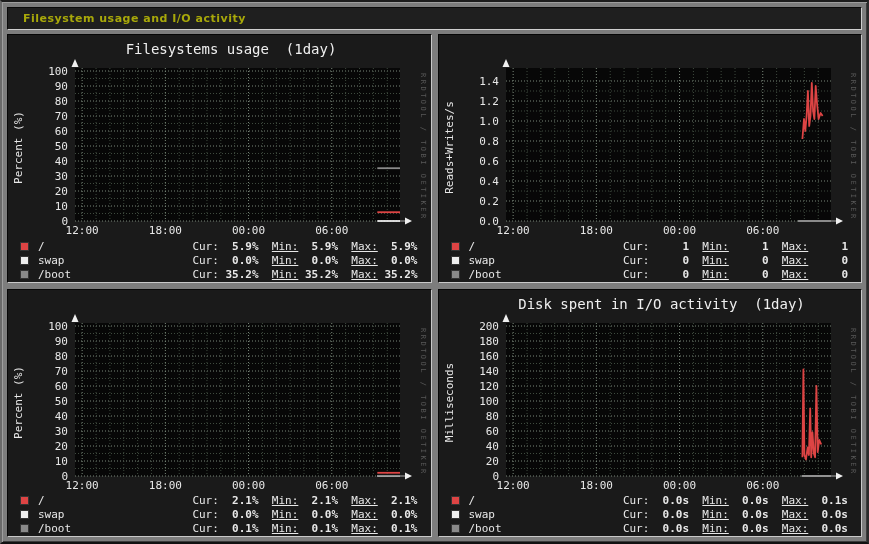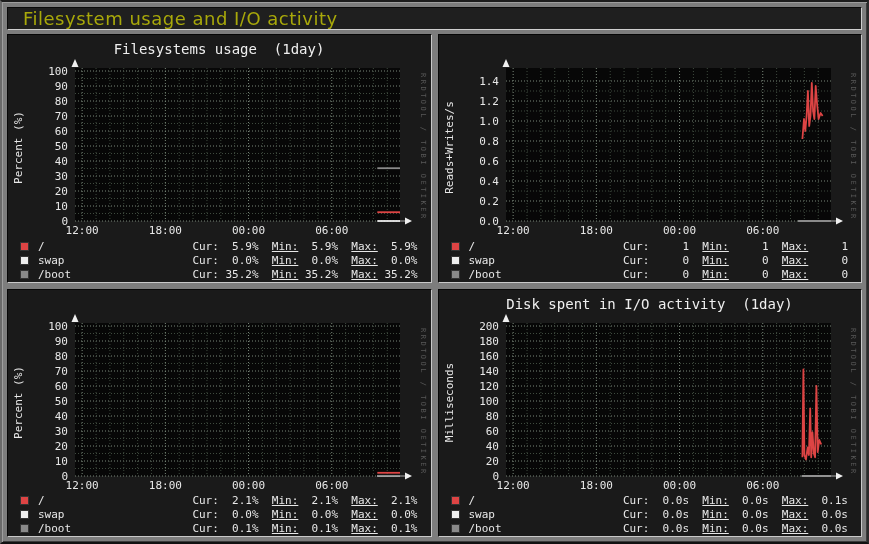--- a/index.html
+++ b/index.html
@@ -11,47 +11,47 @@
     box-shadow:inset 1px 1px 0 #9e9e9e, inset -1px -1px 0 #3c3c3c;
     padding:5px;display:flex;flex-direction:column;
     font-family:"DejaVu Sans",sans-serif;
   }
   .titlebar{
     height:23px;flex:none;background:#1f1f1f;
     border:1px solid;border-color:#0a0a0a #cfcfcf #cfcfcf #0a0a0a;
     display:flex;align-items:center;padding:0 15px;margin-bottom:4px;
   }
   .titlebar-text{
-    color:#a8a80a;font-weight:normal;font-size:18px;letter-spacing:.5px;
+    color:#a8a80a;font-weight:bold;font-size:11px;letter-spacing:.5px;
     font-family:"DejaVu Sans",sans-serif;white-space:nowrap;
   }
   .grid2x2{flex:1;display:grid;grid-template-columns:1fr 1fr;grid-template-rows:1fr 1fr;gap:6px;}
   .panel{
     position:relative;background:#1a1a1a;overflow:hidden;
     border:1px solid;border-color:#060606 #c9c9c9 #c9c9c9 #060606;
   }
   .graph-title{
-    position:absolute;top:6px;left:0;width:422px;text-align:center;z-index:2;
+    position:absolute;top:6px;left:12px;width:422px;text-align:center;z-index:2;
     color:#efefef;font:14px "DejaVu Sans Mono",monospace;white-space:pre;
   }
   svg.plot{position:absolute;left:0;top:0;display:block;}
   svg.plot text{fill:#e8e8e8;font:11px "DejaVu Sans Mono",monospace;}
   .watermark{
     position:absolute;top:38px;right:4px;writing-mode:vertical-rl;
     color:#585858;font:7px "DejaVu Sans Mono",monospace;letter-spacing:2.5px;white-space:nowrap;
   }
   .legend{position:absolute;left:0;right:0;top:204px;}
   .lgd-row{
     display:flex;align-items:center;height:14px;padding:0 13px 0 12px;
     color:#e8e8e8;font:11px "DejaVu Sans Mono",monospace;white-space:pre;
   }
   .swatch{width:9px;height:9px;border:1px solid #333;margin-right:9px;flex:none;background:#888;}
   .lgd-name{flex:1;}
   .lgd-stats{display:flex;}
-  .lgd-val{width:5ch;text-align:right;margin-left:1ch;}
+  .lgd-val{width:5ch;text-align:right;margin-left:1ch;font-weight:bold;}
   .lgd-val + .lgd-label{margin-left:2ch;text-decoration:underline;}
 </style>
 </head>
 <body>
 
 <div class="window">
   <div class="titlebar">
     <span class="titlebar-text">Filesystem usage and I/O activity</span>
   </div>
   <div class="grid2x2">

